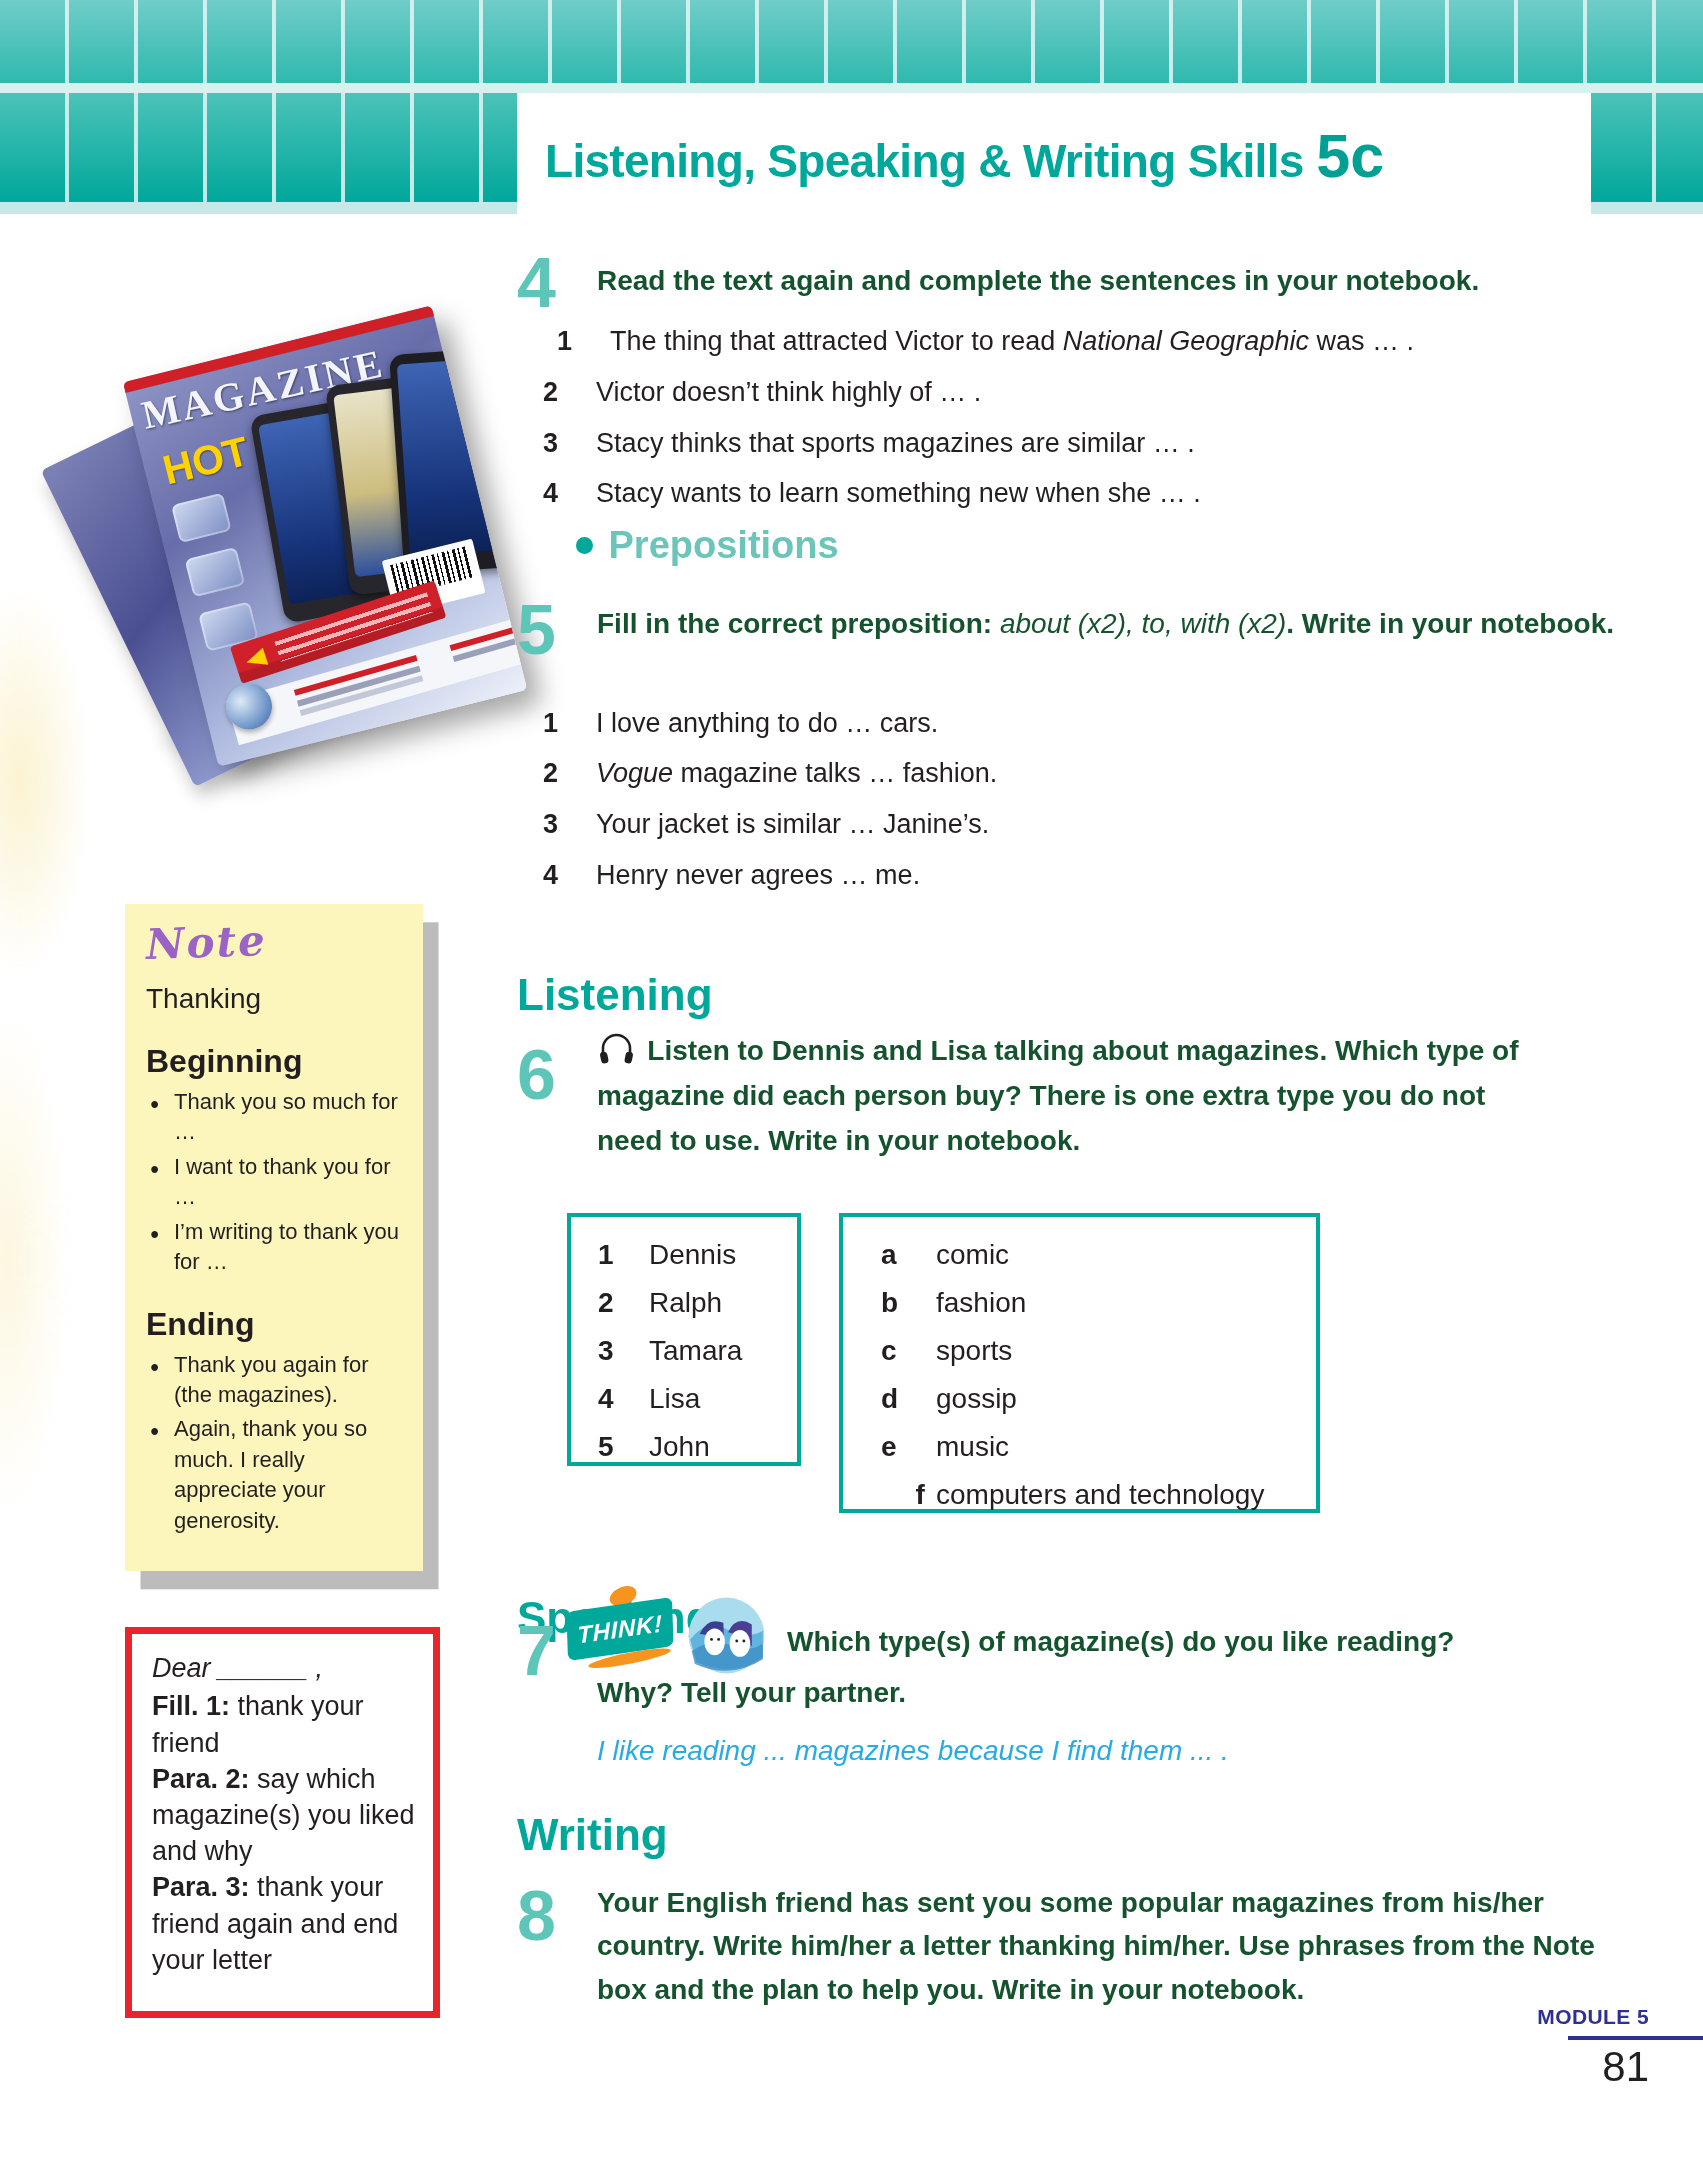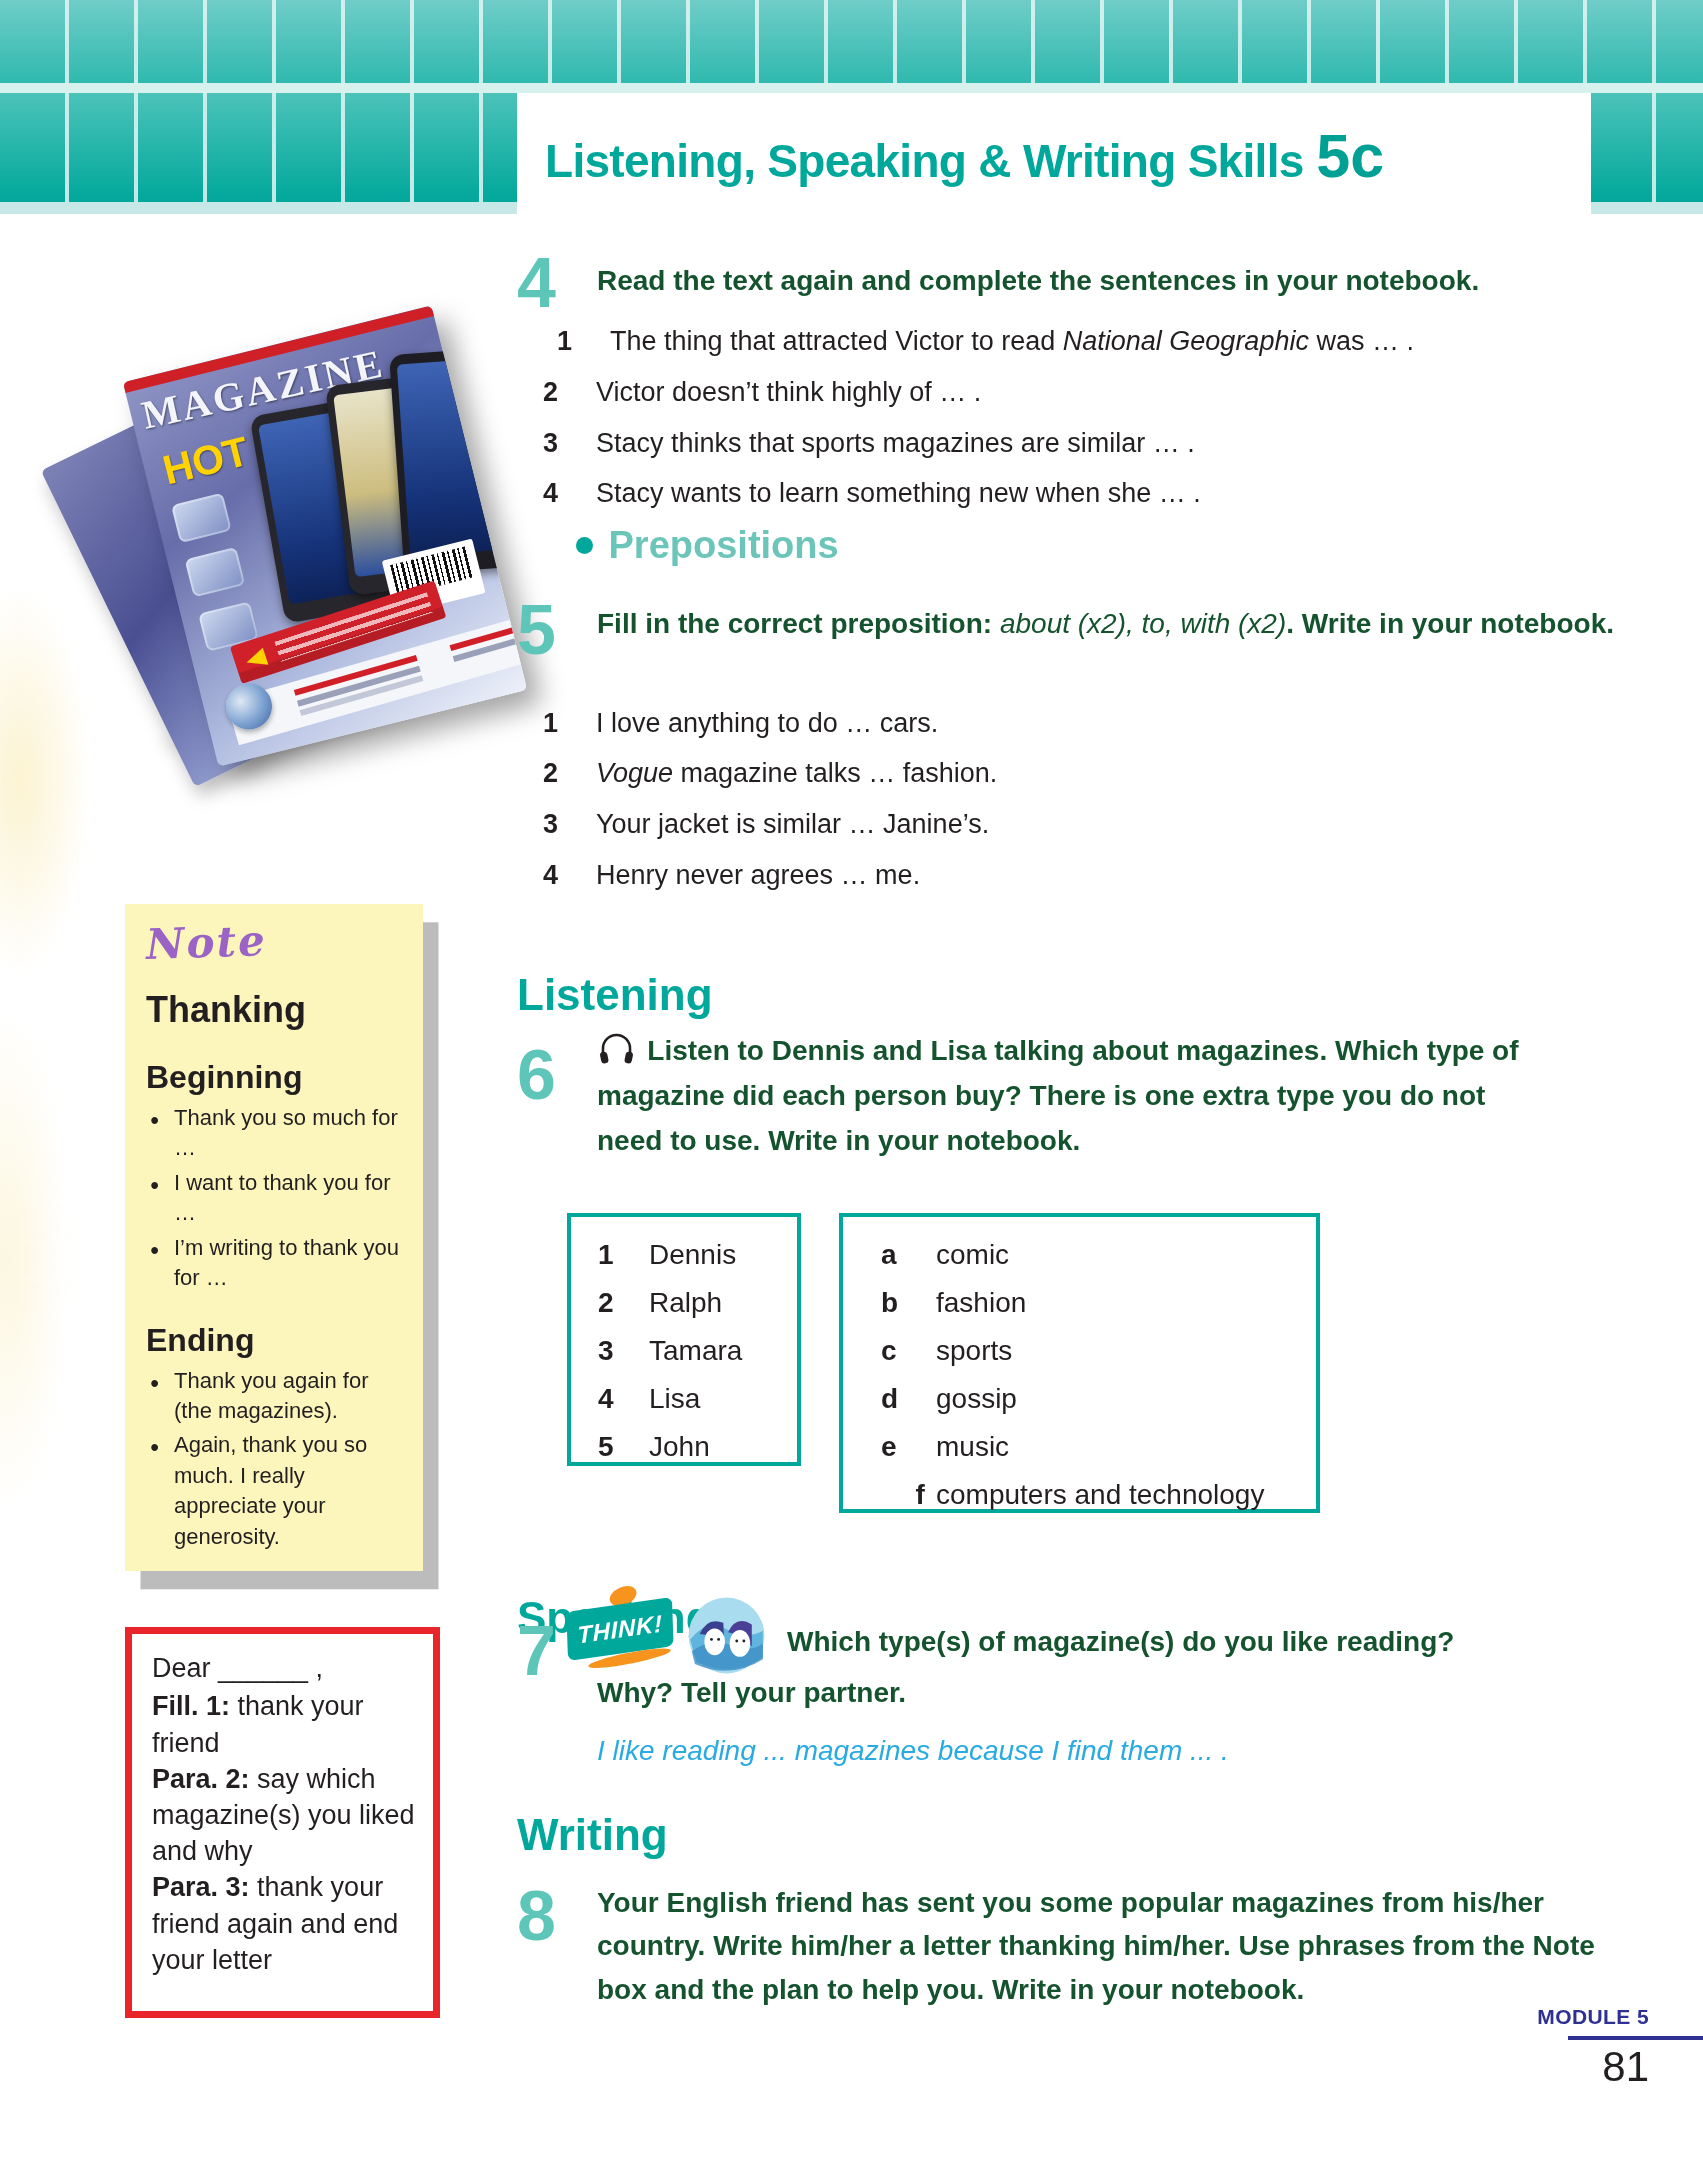--- a/index.html
+++ b/index.html
@@ -105,30 +105,30 @@
   .think-swoosh{position:absolute;left:18.3px;top:65px;width:84px;height:11.3px;background:#f7941d;border-radius:50%;transform:rotate(-6deg);}
   .faces-icon{position:absolute;left:687px;top:1596px;width:79px;height:79px;}
 
   .example{position:absolute;font-size:28px;font-style:italic;color:#29abe2;line-height:1.3;}
 
   
   .note-box{position:absolute;left:125px;top:904px;width:298px;height:667px;background:#fcf6bd;
       box-shadow:15.5px 18.3px 0 #bcbcbc;box-sizing:border-box;padding:14px 18.3px 0 21px;}
   .note-title{font-family:"DejaVu Serif",serif;font-style:italic;font-weight:700;font-size:42px;color:#9a63c5;
       letter-spacing:2.1px;transform:rotate(-2deg);display:inline-block;}
-  .note-sub{font-size:36px;font-weight:700;margin-top:22px;}
+  .note-sub{font-size:28px;font-weight:400;margin-top:16px;}
   .note-h{font-size:32px;font-weight:700;margin-top:28px;}
   .note-box ul{list-style:none;margin:7px 0 0 0;padding:0;}
   .note-box li{position:relative;font-size:22px;line-height:1.38;padding-left:28px;margin-top:4.2px;}
   .note-box li::before{content:"•";position:absolute;left:4.2px;top:0;font-size:25px;}
 
   
   .plan-box{position:absolute;left:125px;top:1627px;width:315px;height:391px;border:7.7px solid #e8252b;
       background:#ffffff;box-sizing:border-box;padding:15.5px 17px 0 20px;font-size:27px;line-height:1.34;}
-  .plan-box .salut{margin-bottom:2.8px;}
+  .plan-box .salut{margin-bottom:2.8px;font-style:italic;}
   .plan-box b{font-weight:700;}
 
   
   .module-label{position:absolute;right:55px;top:2005px;font-size:21px;font-weight:700;color:#2e3192;letter-spacing:0.4px;}
   .module-line{position:absolute;left:1568px;top:2036px;width:136px;height:3.5px;background:#2e3192;}
   .page-num{position:absolute;right:55px;top:2043px;font-size:42px;font-weight:400;color:#231f20;}
 </style>
 </head>
 <body>
 

